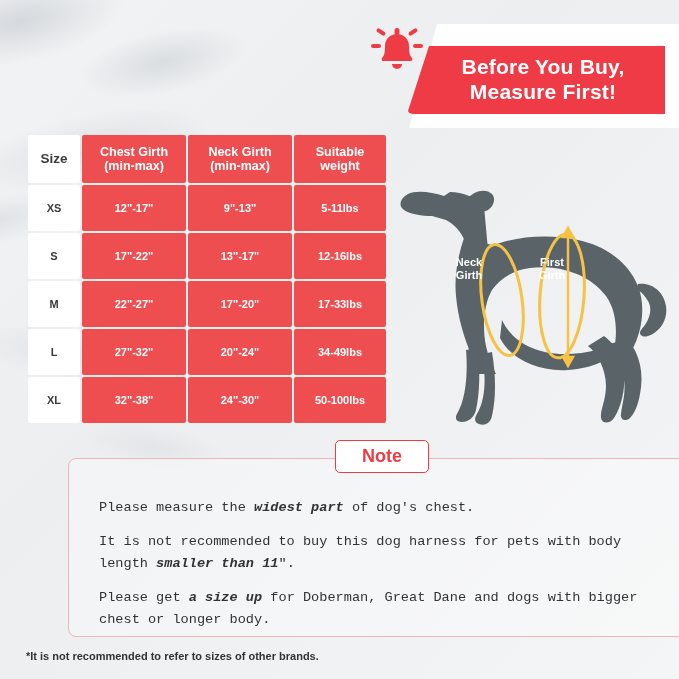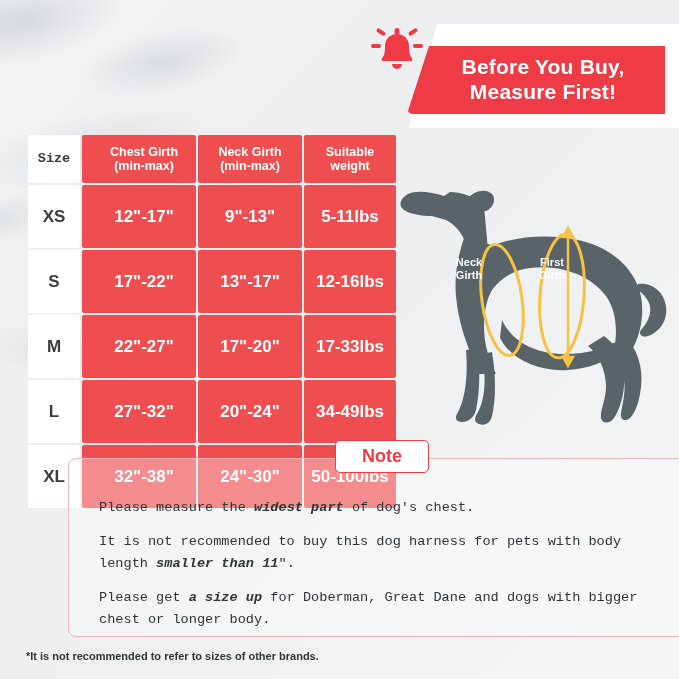--- a/index.html
+++ b/index.html
@@ -103,44 +103,44 @@
     top: 133px;
     width: 358px;
     border-collapse: separate;
     border-spacing: 2px;
   }
   .table td, .table th {
     padding: 0;
     margin: 0;
   }
   .cell {
-    height: 63px;
+    height: 46px;
     display: flex;
     align-items: center;
     justify-content: center;
     text-align: center;
-    font-size: 17px;
+    font-size: 11px;
     font-weight: bold;
     line-height: 1.12;
     border-radius: 2px;
   }
   .c-size {
     width: 52px;
     background: #ffffff;
     color: #3b3b3b;
   }
   .c-red {
     background: #ef4e51;
     color: #ffffff;
   }
-  .c-chest { width: 104px; padding-left: 10px; }
+  .c-chest { width: 104px; }
   .c-neck  { width: 104px; }
   .c-weight{ width: 92px; }
   .hdr .cell { height: 48px; font-size: 12.5px; }
-  .hdr .c-size { font-size: 13.5px; font-family: Liberation Mono, monospace; }
+  .hdr .c-size { font-size: 13.5px; }
 
   
   .dog-area {
     position: absolute;
     left: 392px;
     top: 160px;
     width: 280px;
     height: 275px;
   }
   .dog-area svg { display: block; }

